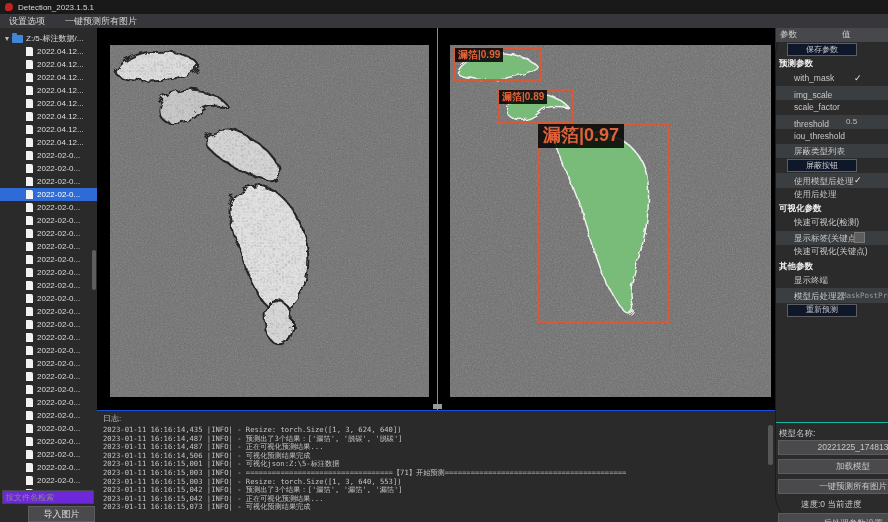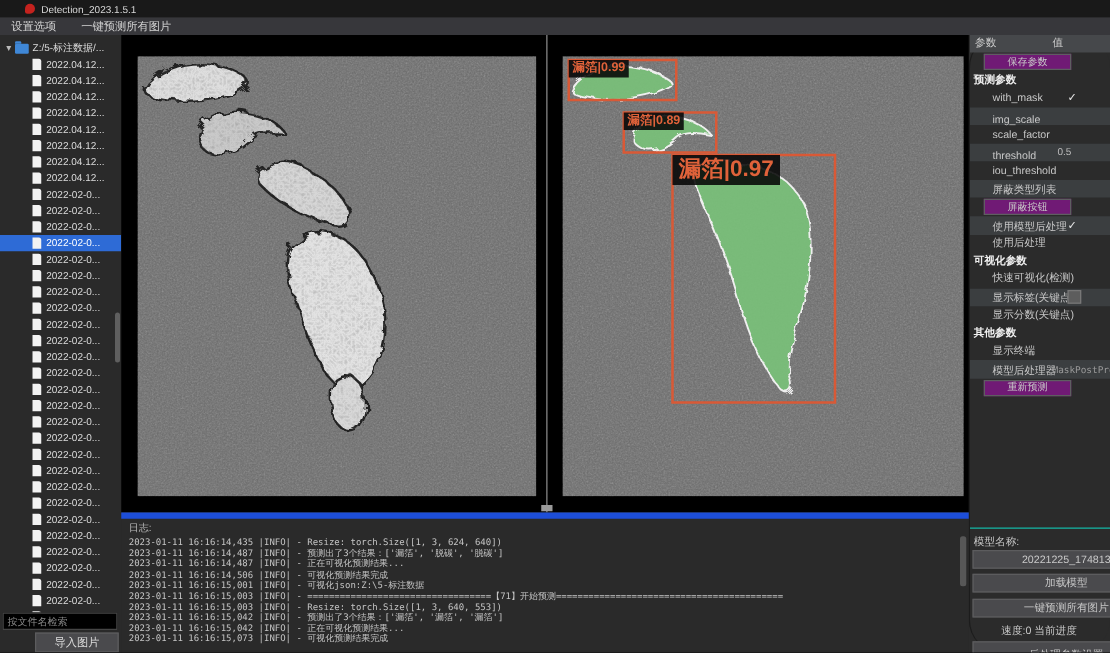--- a/index.html
+++ b/index.html
@@ -3,69 +3,69 @@
 <meta charset="utf-8">
 <style>
   * { margin:0; padding:0; box-sizing:border-box; }
   html,body { background:#1a1a1a; }
   .app {
     position:relative; width:888px; height:522px; overflow:hidden;
     background:#2b2b2b; font-family:"Liberation Sans",sans-serif; color:#cccccc;
   }
   
   .titlebar { position:absolute; left:0; top:0; right:0; height:14px; background:#191919;
-    display:flex; align-items:center; gap:5px; padding-left:20px; font-size:8px; color:#d8d8d8; }
+    display:flex; align-items:center; gap:5px; padding-left:5px; font-size:8px; color:#d8d8d8; }
   .app-icon { width:8px; height:8px; background:#c4221e; border-radius:50% 50% 50% 2px; flex:0 0 auto; }
   .menubar { position:absolute; left:0; top:14px; right:0; height:14px; background:#37373b;
     display:flex; align-items:center; gap:20px; padding-left:9px; font-size:9px; color:#d4d4d4; }
   .menu-item { white-space:nowrap; }
   
   .left-panel { position:absolute; left:0; top:28px; width:97px; bottom:0; background:#2a2a2a; overflow:hidden; }
   .tree { position:absolute; left:0; top:4px; right:0; height:458px; overflow:hidden; font-size:8px; }
   .tree-root { display:flex; align-items:center; height:13px; gap:3px; padding-left:5px; color:#ddd; white-space:nowrap; }
   .caret { font-size:8px; color:#bbb; line-height:1; }
   .folder-icon { position:relative; width:11px; height:8px; background:#3f87d6; border-radius:1px; flex:0 0 auto; }
   .folder-icon::before { content:''; position:absolute; left:0; top:-2px; width:5px; height:2px; background:#3f87d6; border-radius:1px 1px 0 0; }
   .tree-item { display:flex; align-items:center; height:13px; gap:4px; padding-left:26px; color:#dcdcdc; white-space:nowrap; }
   .tree-item.selected { background:#2e6bd6; color:#fff; }
   .file-icon { width:7px; height:9px; background:#f2f2f2; border-radius:0 2px 0 0; flex:0 0 auto; }
   .tree-scroll { position:absolute; right:1px; top:222px; width:4px; height:40px; background:#5f5f5f; border-radius:2px; }
-  .search-input { position:absolute; left:2px; bottom:18px; width:92px; height:14px; background:#000000;
+  .search-input { position:absolute; left:2px; bottom:18px; width:92px; height:14px; background:#6d28d9;
     border:1px solid #454545; color:#bbb; font-size:8px; padding:0 3px; font-family:"Liberation Sans",sans-serif; }
   .search-input::placeholder { color:#8a8a8a; }
   .import-btn { position:absolute; left:28px; bottom:0; width:67px; height:16px; background:#4a4a4d;
     border:1px solid #5c5c5e; color:#ddd; font-size:9px; font-family:"Liberation Sans",sans-serif; }
   
   .center { position:absolute; left:97px; top:28px; width:678px; bottom:0; }
   .viewer { position:absolute; left:0; top:0; right:0; height:382px; background:#000; }
   .image-left  { position:absolute; left:13px;  top:17px; width:319px; height:352px; }
   .image-right { position:absolute; left:353px; top:17px; width:321px; height:352px; }
   .image-left svg, .image-right svg { display:block; width:100%; height:100%; }
   .divider { position:absolute; left:340px; top:0; width:1px; bottom:0; background:#8a8a8a; }
   .divider-grip { position:absolute; left:336px; top:376px; width:9px; height:5px; background:#9a9a9a; }
   .bbox { position:absolute; border:2px solid #d95936; }
   .b1 { left:4px;  top:2px;  width:88px;  height:34px; }
   .b2 { left:48px; top:44px; width:76px;  height:34px; }
   .b3 { left:87px; top:78px; width:132px; height:200px; }
   .det-label { position:absolute; background:rgba(6,6,6,0.88); color:#e0623a; font-weight:bold; white-space:nowrap; line-height:1.15; }
   .l1 { left:5px;  top:3px;  font-size:10px; padding:1px 3px; }
   .l2 { left:49px; top:45px; font-size:10px; padding:1px 3px; }
   .l3 { left:88px; top:79px; font-size:18px; padding:1px 5px 2px; }
-  .log { position:absolute; left:0; top:382px; right:0; bottom:0; background:#2a2a2a; border-top:5px solid #1d4ed8;
+  .log { position:absolute; left:0; top:382px; right:0; bottom:0; background:#2a2a2a; border-top:1px solid #1d4ed8;
     padding:2px 0 0 6px; overflow:hidden; }
   .log-title { font-size:8px; color:#bbb; margin-bottom:2px; }
   .log-line { font-family:"DejaVu Sans Mono",monospace; font-size:7.2px; line-height:8.6px; color:#c4c4c4;
     white-space:nowrap; overflow:hidden; }
   .log-scroll { position:absolute; right:2px; top:14px; width:5px; height:40px; background:#575757; border-radius:2px; }
   
   .right-panel { position:absolute; right:0; top:28px; width:113px; bottom:0; background:#2b2b2b; border-left:1px solid #1c1c1c;border-radius:26px; }
   .param-header { display:flex; height:14px; background:#46484b; align-items:center; font-size:8.5px; color:#cfcfcf; }
   .param-header .col1 { padding-left:4px; width:66px; }
   .param-btn-row { height:15px; display:flex; align-items:center; }
-  .param-btn { margin-left:11px; width:70px; height:13px; background:#701a75; border:1px solid #5e5e61;
+  .param-btn { margin-left:11px; width:70px; height:13px; background:#0f172a; border:1px solid #5e5e61;
     color:#c8c8c8; font-size:8px; font-family:"Liberation Sans",sans-serif; line-height:1; }
   .param-section { height:14px; display:flex; align-items:center; padding-left:3px; font-size:8.5px; font-weight:bold; color:#efefef; }
   .param-row { position:relative; height:14.5px; display:flex; align-items:center; padding-left:18px; font-size:8.5px; color:#c8c8c8; }
   .param-row.dark { background:#3b3e40;align-items:flex-end; }
   .p-label { white-space:nowrap; }
   .p-value { position:absolute; left:70px; top:0; height:100%; display:flex; align-items:center;
     font-size:8px; color:#bdbdbd; white-space:nowrap; }
   .p-value.check { left:78px; color:#e4e4e4; font-size:9px; }
   .p-value.checkbox { left:78px; }
   .p-value.checkbox::before { content:''; width:9px; height:9px; background:#5d5d5d; border:1px solid #777; display:block; }
@@ -389,21 +389,21 @@
         <div class="param-section">可视化参数</div>
         <div class="param-row">
           <span class="p-label">快速可视化(检测)</span>
           <span class="p-value"></span>
         </div>
         <div class="param-row dark">
           <span class="p-label">显示标签(关键点)</span>
           <span class="p-value checkbox"></span>
         </div>
         <div class="param-row">
-          <span class="p-label">显示分数(关键点)</span>
+          <span class="p-label">快速可视化(关键点)</span>
           <span class="p-value"></span>
         </div>
         <div class="param-section">其他参数</div>
         <div class="param-row">
           <span class="p-label">显示终端</span>
           <span class="p-value"></span>
         </div>
         <div class="param-row dark">
           <span class="p-label">模型后处理器</span>
           <span class="p-value longval">MaskPostProc</span>

